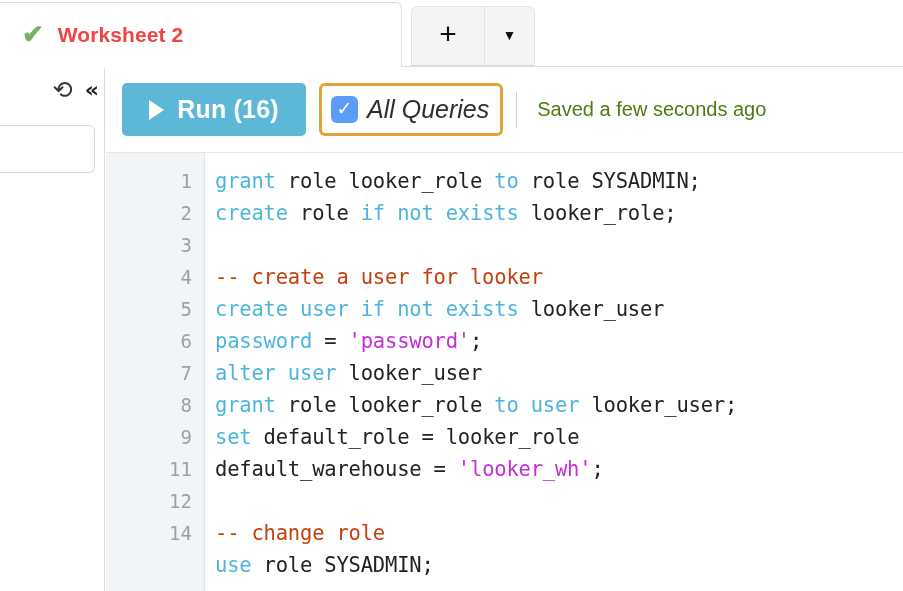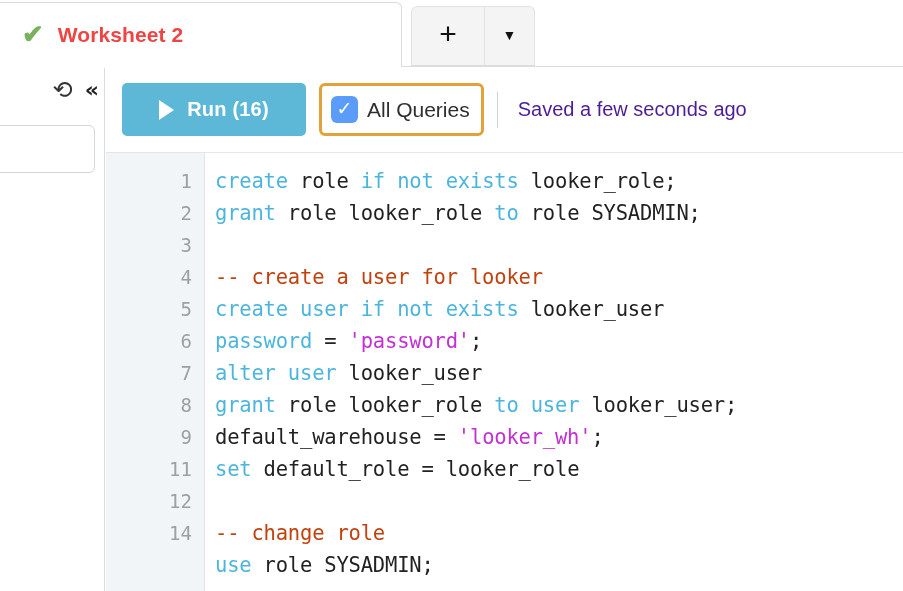--- a/index.html
+++ b/index.html
@@ -165,21 +165,21 @@
     padding: 0 20px;
   }
   .run-play {
     width: 0; height: 0;
     border-left: 15px solid #ffffff;
     border-top: 10px solid transparent;
     border-bottom: 10px solid transparent;
   }
   .run-label {
     color: #ffffff;
-    font-size: 20px;
+    font-size: 25px;
     font-weight: bold;
     letter-spacing: .2px;
   }
 
   .allq-wrap {
     margin-left: 13px;
     height: 53px;
     border: 3px solid #e3a13a;
     border-radius: 6px;
     background: #ffffff;
@@ -198,33 +198,34 @@
     justify-content: center;
     flex: 0 0 auto;
   }
   .allq-check {
     color: #ffffff;
     font-size: 19px;
     line-height: 1;
     margin-top: -2px;
   }
   .allq-label {
-    font-size: 21px;
+    font-size: 25px;
     color: #2f2f2f;
+    font-style: italic;
   }
 
   .tb-divider {
     width: 1px; height: 36px;
     background: #cfcfcf;
     margin-left: 13px;
   }
   .saved-text {
     margin-left: 20px;
     font-size: 20px;
-    color: #4c1d95;
+    color: #4d7c0f;
   }
 
   
   #editor {
     position: absolute;
     left: 106px; top: 152px;
     width: 797px; height: 439px;
     background: #ffffff;
     overflow: hidden;
     border-top: 1px solid #e6e6e6;
@@ -326,30 +327,30 @@
           <div class="ln">6</div>
           <div class="ln">7</div>
           <div class="ln">8</div>
           <div class="ln">9</div>
           <div class="ln">11</div>
           <div class="ln">12</div>
           <div class="ln">14</div>
         </div>
     </div>
     <div id="code">
+        <div class="cl"><span class="kw">grant</span><span class="pln"> role looker_role </span><span class="kw">to</span><span class="pln"> role SYSADMIN;</span></div>
         <div class="cl"><span class="kw">create</span><span class="pln"> role </span><span class="kw">if not exists</span><span class="pln"> looker_role;</span></div>
-        <div class="cl"><span class="kw">grant</span><span class="pln"> role looker_role </span><span class="kw">to</span><span class="pln"> role SYSADMIN;</span></div>
         <div class="cl">&nbsp;</div>
         <div class="cl"><span class="cmt">-- create a user for looker</span></div>
         <div class="cl"><span class="kw">create user if not exists</span><span class="pln"> looker_user</span></div>
         <div class="cl"><span class="kw">password</span><span class="pln"> = </span><span class="str">'password'</span><span class="pln">;</span></div>
         <div class="cl"><span class="kw">alter user</span><span class="pln"> looker_user</span></div>
         <div class="cl"><span class="kw">grant</span><span class="pln"> role looker_role </span><span class="kw">to user</span><span class="pln"> looker_user;</span></div>
+        <div class="cl"><span class="kw">set</span><span class="pln"> default_role = looker_role</span></div>
         <div class="cl"><span class="pln">default_warehouse = </span><span class="str">'looker_wh'</span><span class="pln">;</span></div>
-        <div class="cl"><span class="kw">set</span><span class="pln"> default_role = looker_role</span></div>
         <div class="cl">&nbsp;</div>
         <div class="cl"><span class="cmt">-- change role</span></div>
         <div class="cl"><span class="kw">use</span><span class="pln"> role SYSADMIN;</span></div>
         <div class="cl">&nbsp;</div>
       </div>
   </div>
 
 </div>
 
 </body></html>

